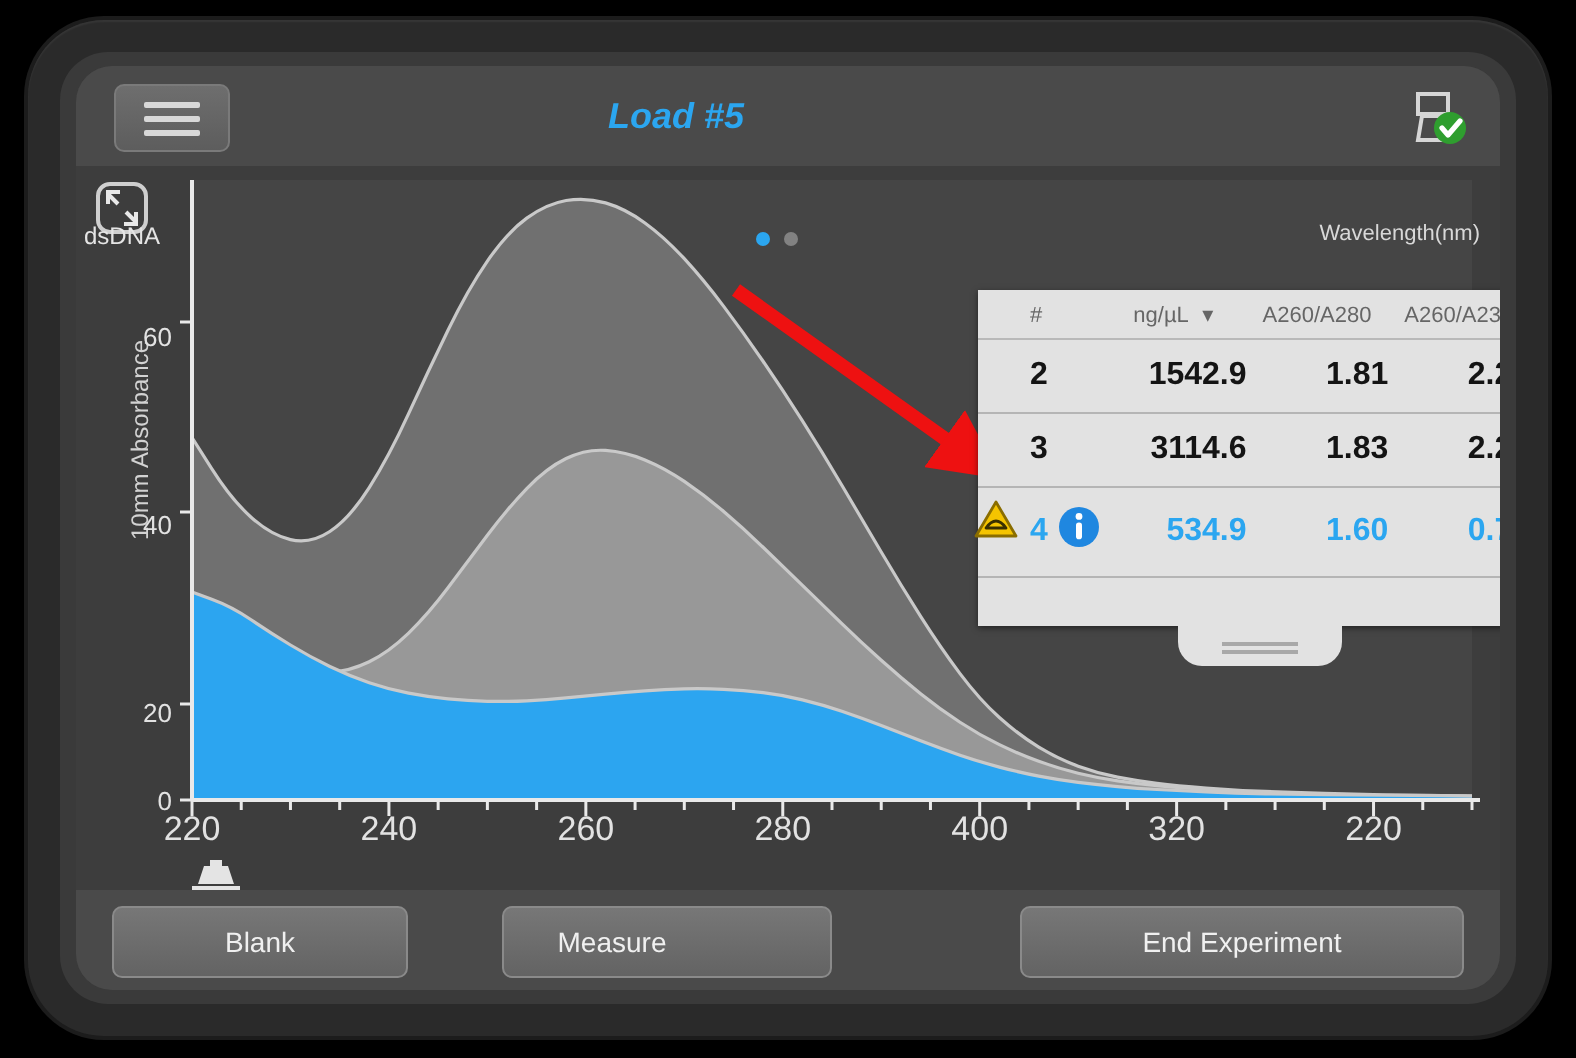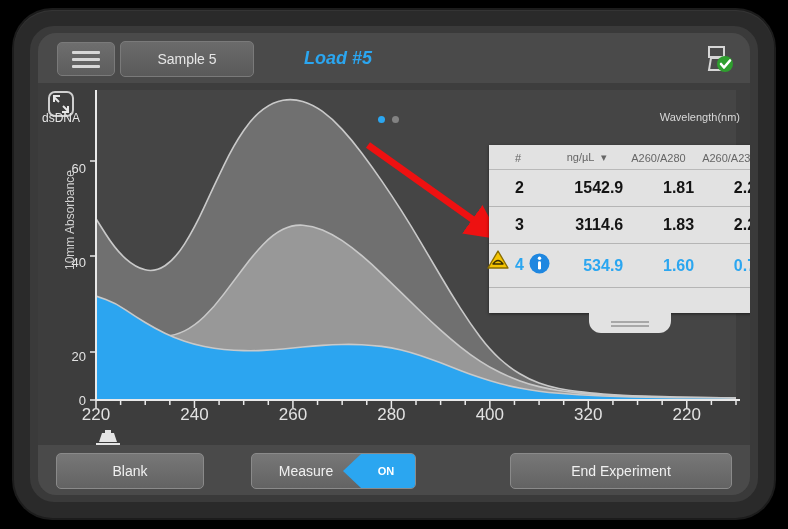--- a/index.html
+++ b/index.html
@@ -195,23 +195,20 @@
 
 <div id="device">
 <div id="bezel">
 <div id="screen">
 
   <div id="topbar">
     <div id="menu-btn">
       <i></i>
       <i></i>
       <i></i>
-    </div>
-    <div id="sample-btn">
-      <span>Sample 5</span>
     </div>
     <div id="load-title">
       <span>Load #5</span>
     </div>
     <div id="pedestal-status">
       <svg width="34" height="34" viewBox="0 0 34 34">
         <rect x="7" y="5" width="15" height="10" fill="none" stroke="#d6d6d6" stroke-width="2"></rect>
         <path d="M9 16 L20 16 L22 28 L7 28 Z" fill="none" stroke="#d6d6d6" stroke-width="2"></path>
         <circle cx="23" cy="22" r="8" fill="#2f9e2f"></circle>
         <path d="M19 22 l3 3.5 l6 -7" fill="none" stroke="#ffffff" stroke-width="2.6" stroke-linecap="round" stroke-linejoin="round"></path>
@@ -372,21 +369,20 @@
     </div>
 
   </div>
 
   <div id="bottombar">
     <div class="btn" id="blank-btn">
       <span>Blank</span>
     </div>
     <div id="measure-toggle">
       <div id="measure-label">Measure</div>
-      <div id="measure-on">ON</div>
     </div>
     <div class="btn" id="end-btn">
       <span>End Experiment</span>
     </div>
   </div>
 
 </div>
 </div>
 </div>
 

